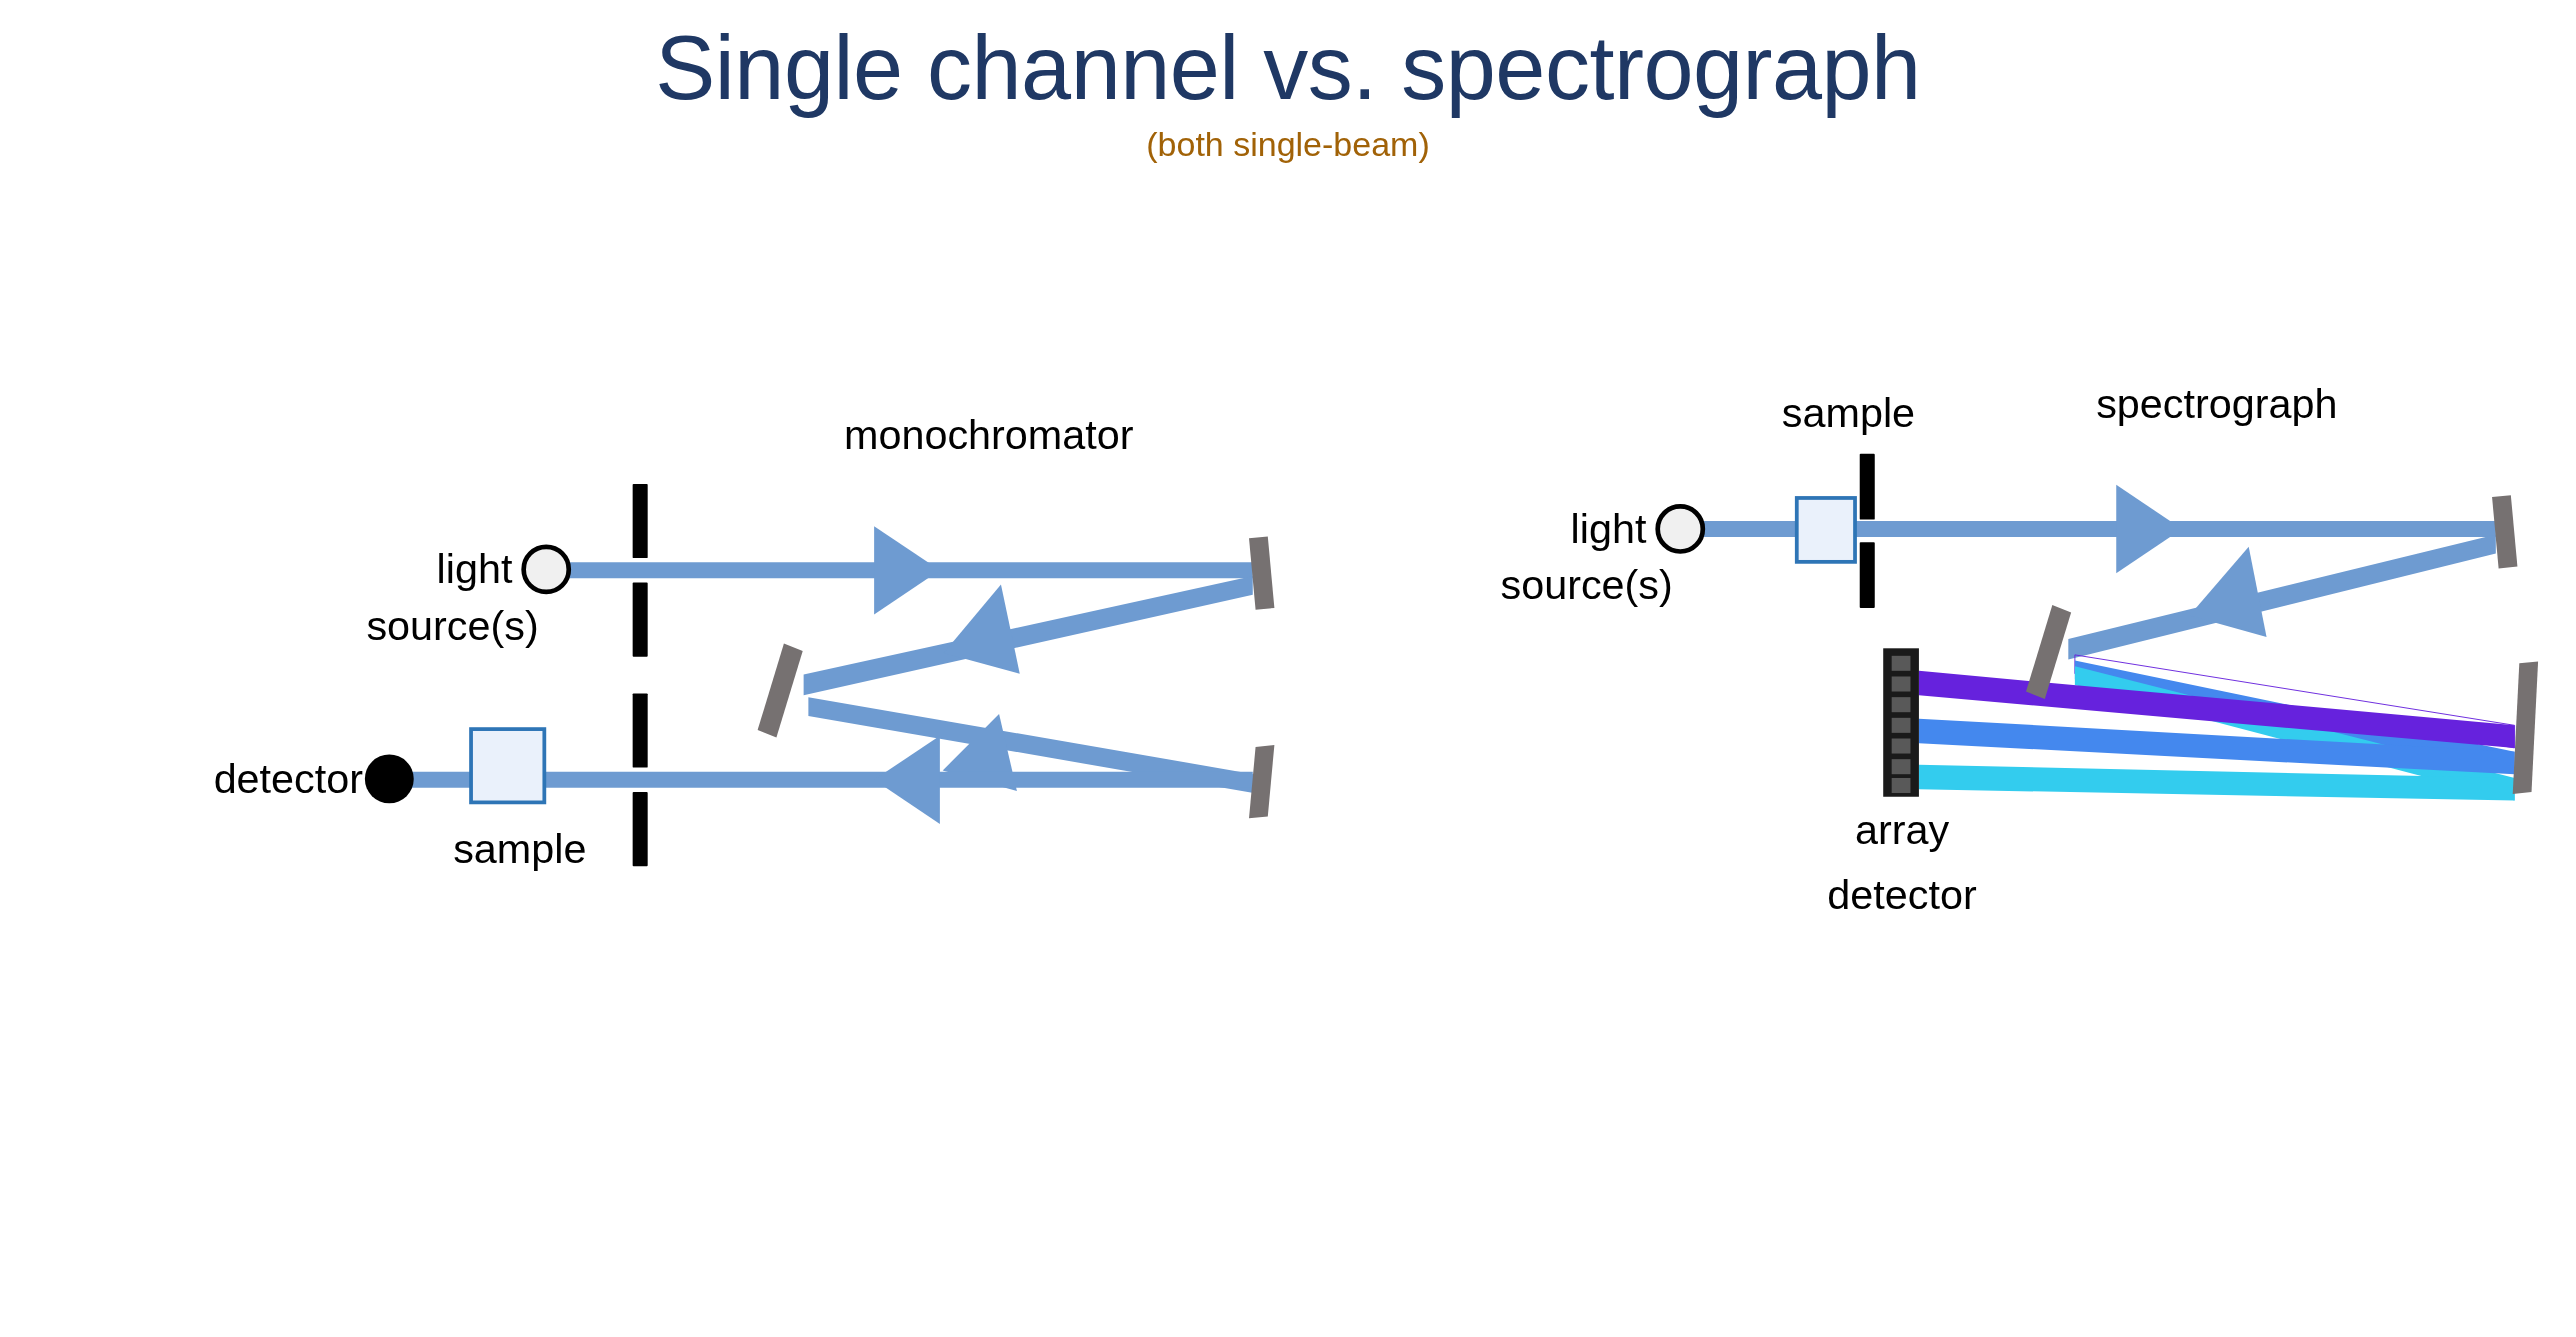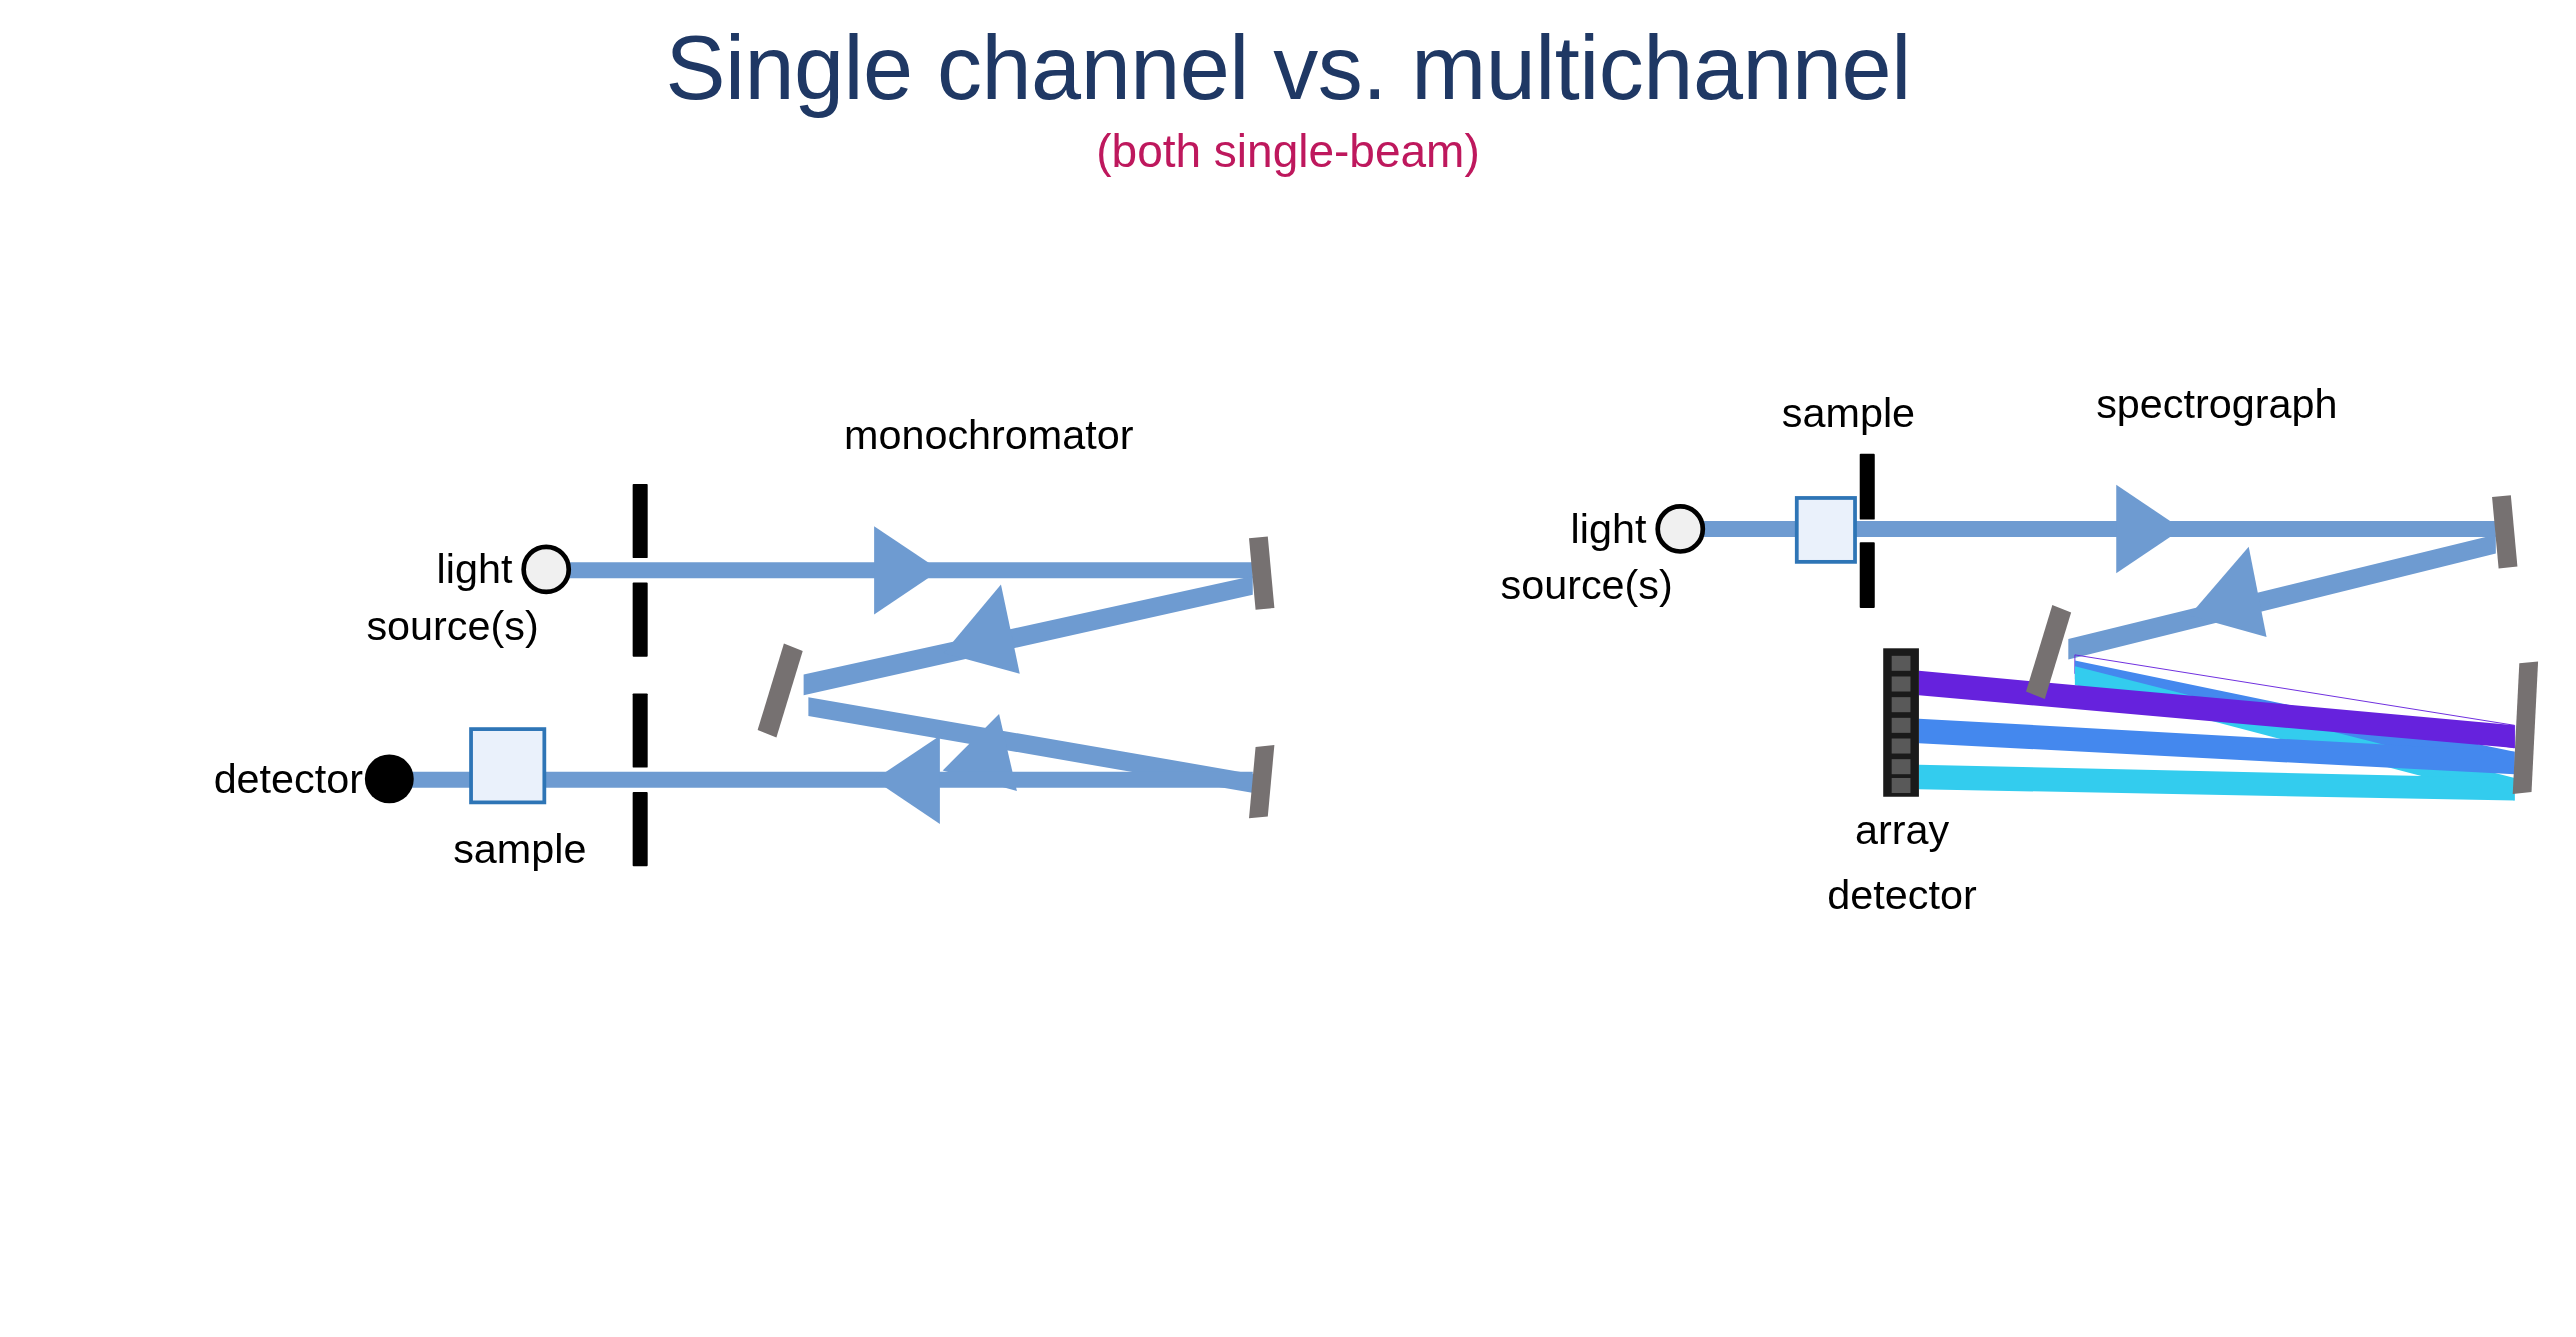--- a/index.html
+++ b/index.html
@@ -27,24 +27,24 @@
     font-family: "Liberation Sans", sans-serif;
     font-size: 90px;
     line-height: 1.05;
     font-weight: normal;
     color: #1F3864;
     letter-spacing: -0.5px;
     white-space: nowrap;
   }
   #slide-subtitle {
     font-family: "Liberation Sans", sans-serif;
-    font-size: 46px;
+    font-size: 34px;
     line-height: 1.1;
     font-weight: normal;
-    color: #be185d;
+    color: #a16207;
     margin-top: 11.3px;
     white-space: nowrap;
   }
 
   
   #diagram-canvas {
     position: absolute;
     left: 0;
     top: 0;
     width: 2576px;
@@ -59,21 +59,21 @@
   .beam-blue   { stroke: #6E9BD1; fill: none; }
   .beam-purple { stroke: #6622DD; fill: none; }
   .mirror      { fill: #767171; }
   .slit        { fill: #000000; }
   .arrow-blue  { fill: #6E9BD1; }
 </style>
 </head>
 <body>
 
 <div id="title-block">
-  <div id="slide-title">Single channel vs. multichannel</div>
+  <div id="slide-title">Single channel vs. spectrograph</div>
   <div id="slide-subtitle">(both single-beam)</div>
 </div>
 
 <svg id="diagram-canvas" viewBox="0 0 2741 1423">
 
   <g>
 
     <text class="diagram-label" x="1052" y="478" text-anchor="middle">monochromator</text>
 
     <line class="beam-blue" x1="600" y1="607" x2="1333" y2="607" stroke-width="17"></line>

